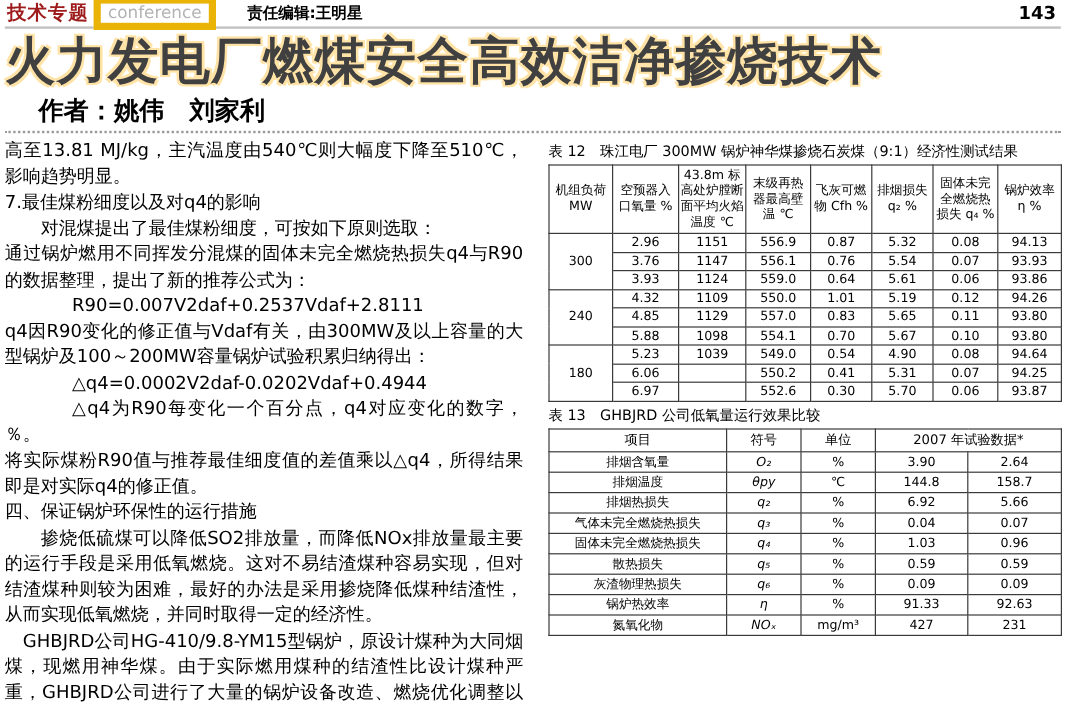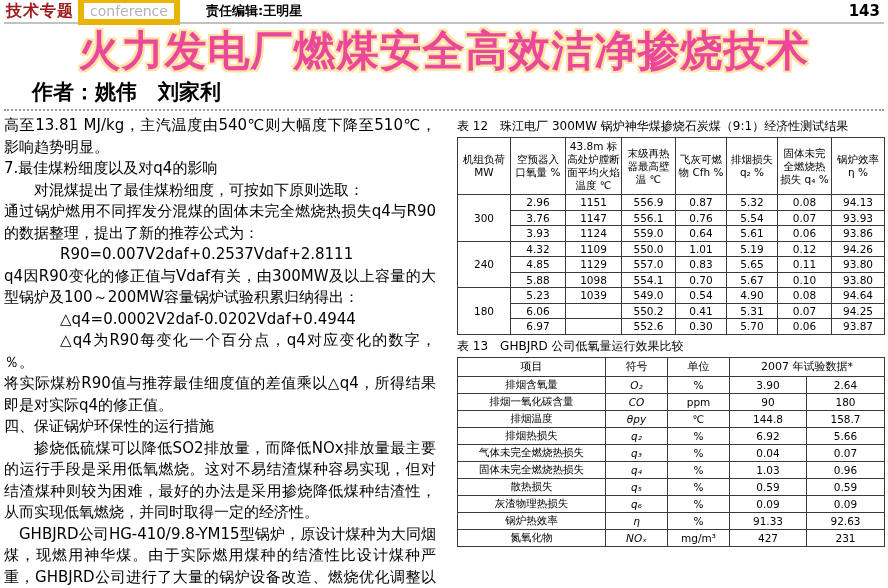--- a/index.html
+++ b/index.html
@@ -8,21 +8,21 @@
   .page { width:888px; height:588px; padding:2px 4px 0 4px; position:relative; }
 
   
   .hdr { display:flex; align-items:center; height:22px; border-bottom:2px solid #c2c2c2; padding:0 2px 2px 2px; }
   .brand { color:#9e1b1b; font-weight:bold; font-size:16px; letter-spacing:1px; }
   .conf  { color:#b3b3b3; font-size:14px; border:6px solid #eab308; padding:0 6px; margin-left:4px; background:#fff; }
   .editor{ font-size:13px; font-weight:bold; margin-left:26px; }
   .pgnum { margin-left:auto; font-weight:bold; font-size:15px; padding-right:2px; }
 
   
-  .title { text-align:center; font-size:42px; font-weight:bold; color:#ec4899; letter-spacing:1px;
+  .title { font-size:42px; font-weight:bold; color:#404040; letter-spacing:1px;
     line-height:46px; margin-top:4px; white-space:nowrap;
     text-shadow:2px 2px 0 #ffe3a6, -2px -2px 0 #ffe3a6, 2px -2px 0 #ffe3a6, -2px 2px 0 #ffe3a6, 0 0 3px #ffd77a; }
   .authors { font-size:21px; font-weight:bold; margin:4px 0 3px 28px; }
   .dotline { border-top:2px dotted #9a9a9a; margin:2px 0 4px 0; }
 
   
   .cols { display:flex; gap:21px; }
   .col-l { width:445px; font-size:15px; line-height:21.5px; text-align:justify; }
   .col-l p { margin:0; }
   .ind2 { text-indent:2em; }
@@ -208,27 +208,20 @@
         </thead>
         <tbody id="t13-body">
             <tr>
               <td>排烟含氧量</td>
               <td>O₂</td>
               <td>%</td>
               <td>3.90</td>
               <td>2.64</td>
             </tr>
             <tr>
-              <td>排烟一氧化碳含量</td>
-              <td>CO</td>
-              <td>ppm</td>
-              <td>90</td>
-              <td>180</td>
-            </tr>
-            <tr>
               <td>排烟温度</td>
               <td>θpy</td>
               <td>℃</td>
               <td>144.8</td>
               <td>158.7</td>
             </tr>
             <tr>
               <td>排烟热损失</td>
               <td>q₂</td>
               <td>%</td>

